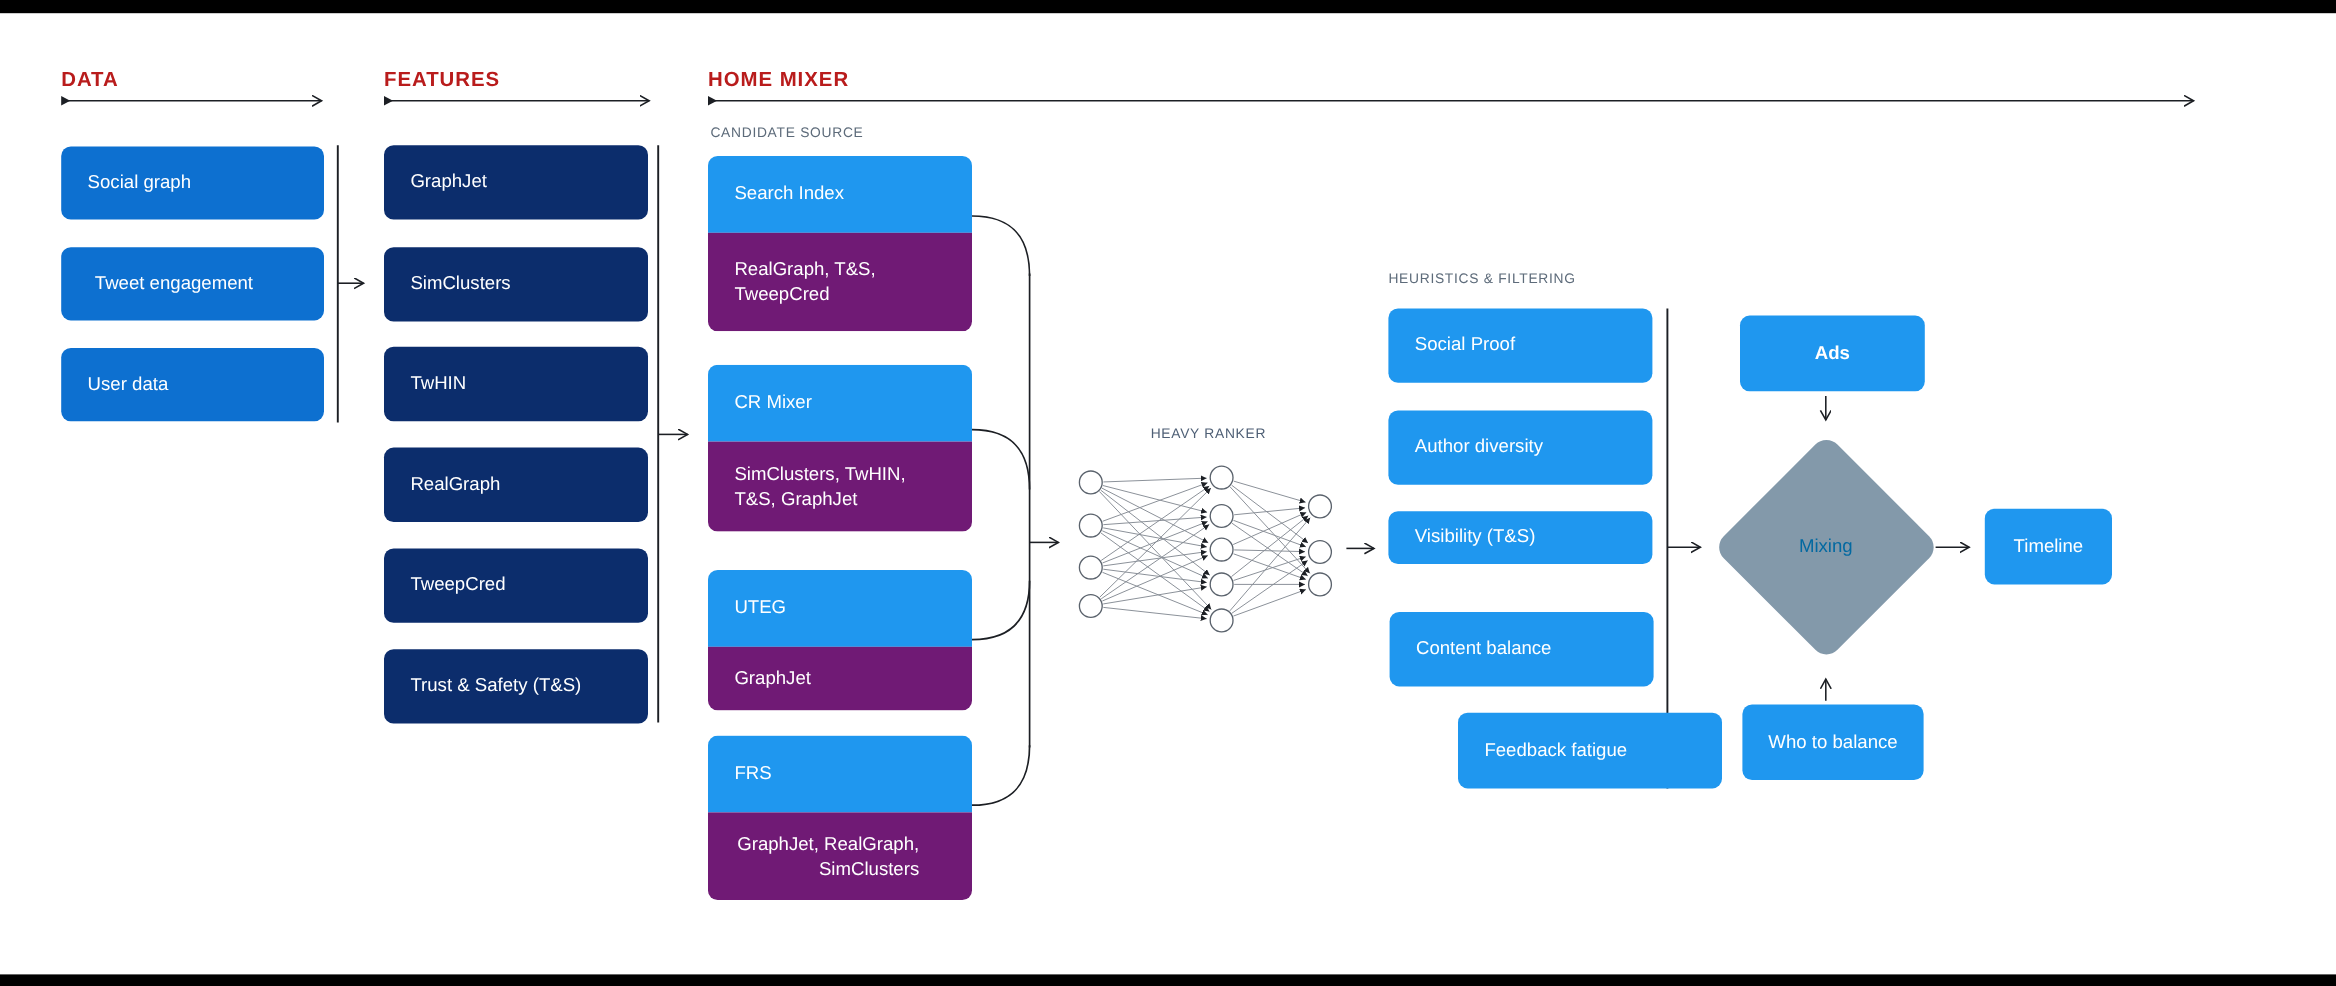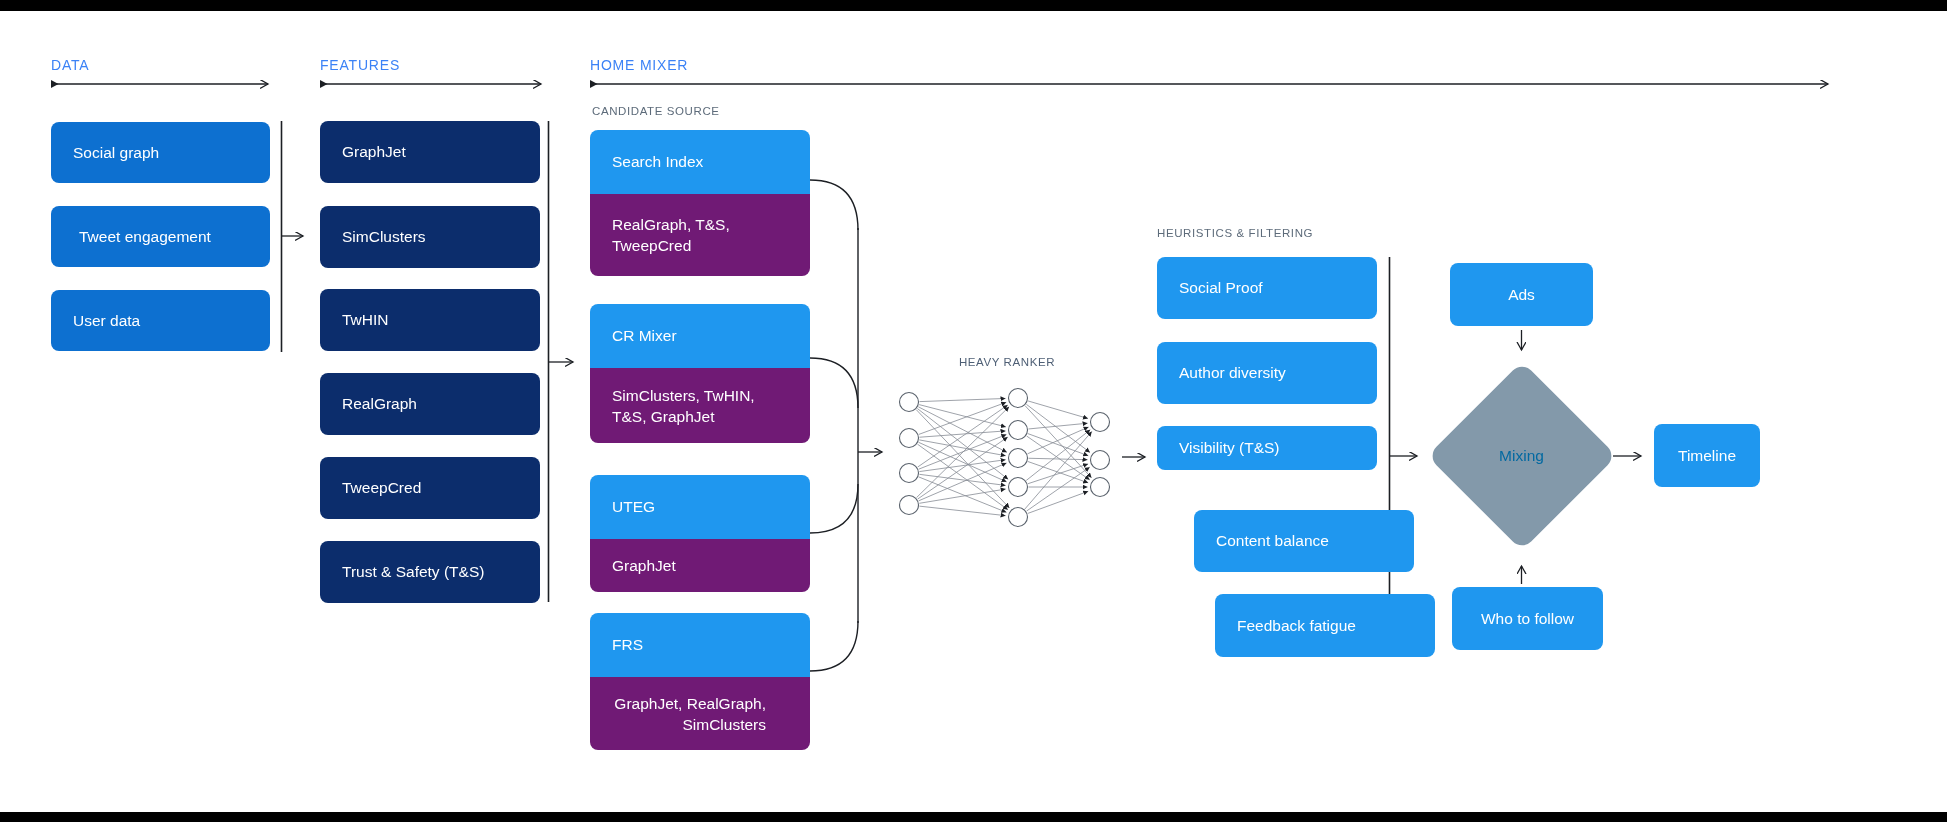--- a/index.html
+++ b/index.html
@@ -1,21 +1,21 @@
 <!DOCTYPE html>
 <html><head>
 <meta charset="utf-8">
 <style>
   html,body{margin:0;padding:0;background:#ffffff;}
   body{width:1947px;height:822px;position:relative;overflow:hidden;
        font-family:"Liberation Sans","DejaVu Sans",sans-serif;}
   .frame-bar{position:absolute;left:0;width:1947px;background:#000;}
   .frame-top{top:0;height:11px;}
   .frame-bottom{top:812px;height:10px;}
-  .col-header{position:absolute;font-size:14px;font-weight:normal;color:#3b82f6;
+  .col-header{position:absolute;font-size:17px;font-weight:bold;color:#b91c1c;
               letter-spacing:0.8px;}
   .sub-header{position:absolute;font-size:11.5px;font-weight:400;color:#5d6b7a;
               letter-spacing:0.6px;}
   .node-box{position:absolute;border-radius:8px;color:#ffffff;font-size:15.5px;
             display:flex;align-items:center;padding-left:22px;box-sizing:border-box;}
   .data-box{background:#0d70d0;}
   .feature-box{background:#0c2d6c;}
   .bright-box{background:#1f97ef;}
   .cand-group{position:absolute;border-radius:8px;overflow:hidden;color:#fff;
               display:flex;flex-direction:column;box-sizing:border-box;}
@@ -168,20 +168,20 @@
   <div class="cand-sub">GraphJet</div>
 </div>
 <div class="cand-group" style="left:590px;top:613px;width:220px;height:137px;text-align:right;">
   <div class="cand-head">FRS</div>
   <div class="cand-sub">GraphJet, RealGraph, SimClusters</div>
 </div>
 
 <div class="node-box bright-box" style="left:1157px;top:257px;width:220px;height:62px;">Social Proof</div>
 <div class="node-box bright-box" style="left:1157px;top:342px;width:220px;height:62px;">Author diversity</div>
 <div class="node-box bright-box" style="left:1157px;top:426px;width:220px;height:44px;">Visibility (T&amp;S)</div>
-<div class="node-box bright-box" style="left:1194px;top:510px;width:220px;height:62px;text-align:right;">Content balance</div>
+<div class="node-box bright-box" style="left:1158px;top:510px;width:220px;height:62px;text-align:right;">Content balance</div>
 <div class="node-box bright-box" style="left:1215px;top:594px;width:220px;height:63px;">Feedback fatigue</div>
 
-<div class="center-box" style="left:1450px;top:263px;width:143px;height:63px;">Ads</div>
+<div class="center-box" style="left:1450px;top:263px;width:154px;height:63px;font-weight:bold;">Ads</div>
 <div class="diamond"></div>
 <div class="diamond-label">Mixing</div>
-<div class="center-box" style="left:1452px;top:587px;width:151px;height:63px;">Who to follow</div>
+<div class="center-box" style="left:1452px;top:587px;width:151px;height:63px;">Who to balance</div>
 <div class="center-box" style="left:1654px;top:424px;width:106px;height:63px;">Timeline</div>
 
 </body></html>

